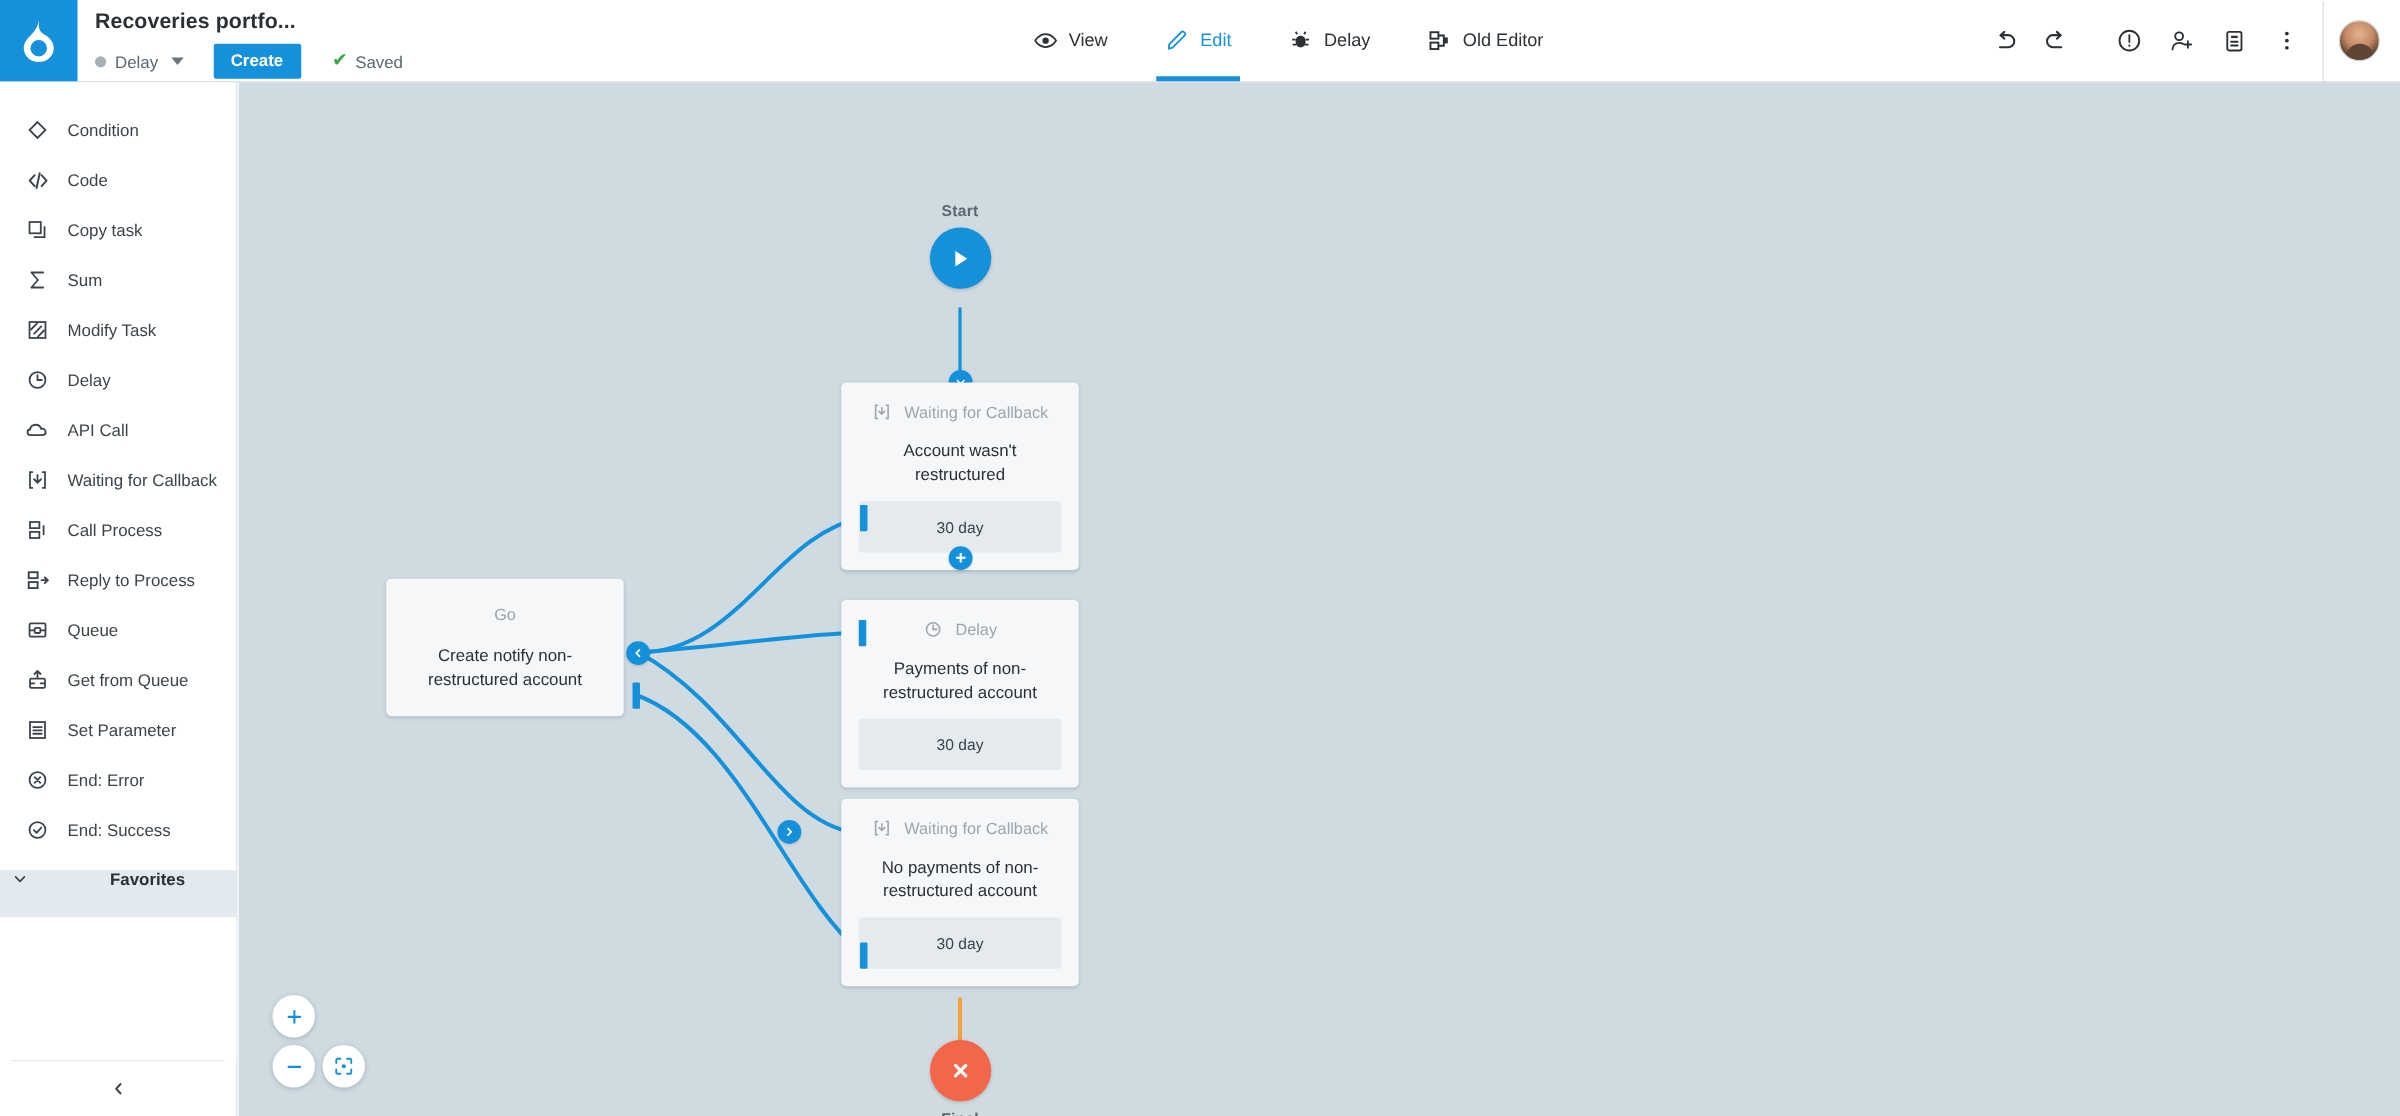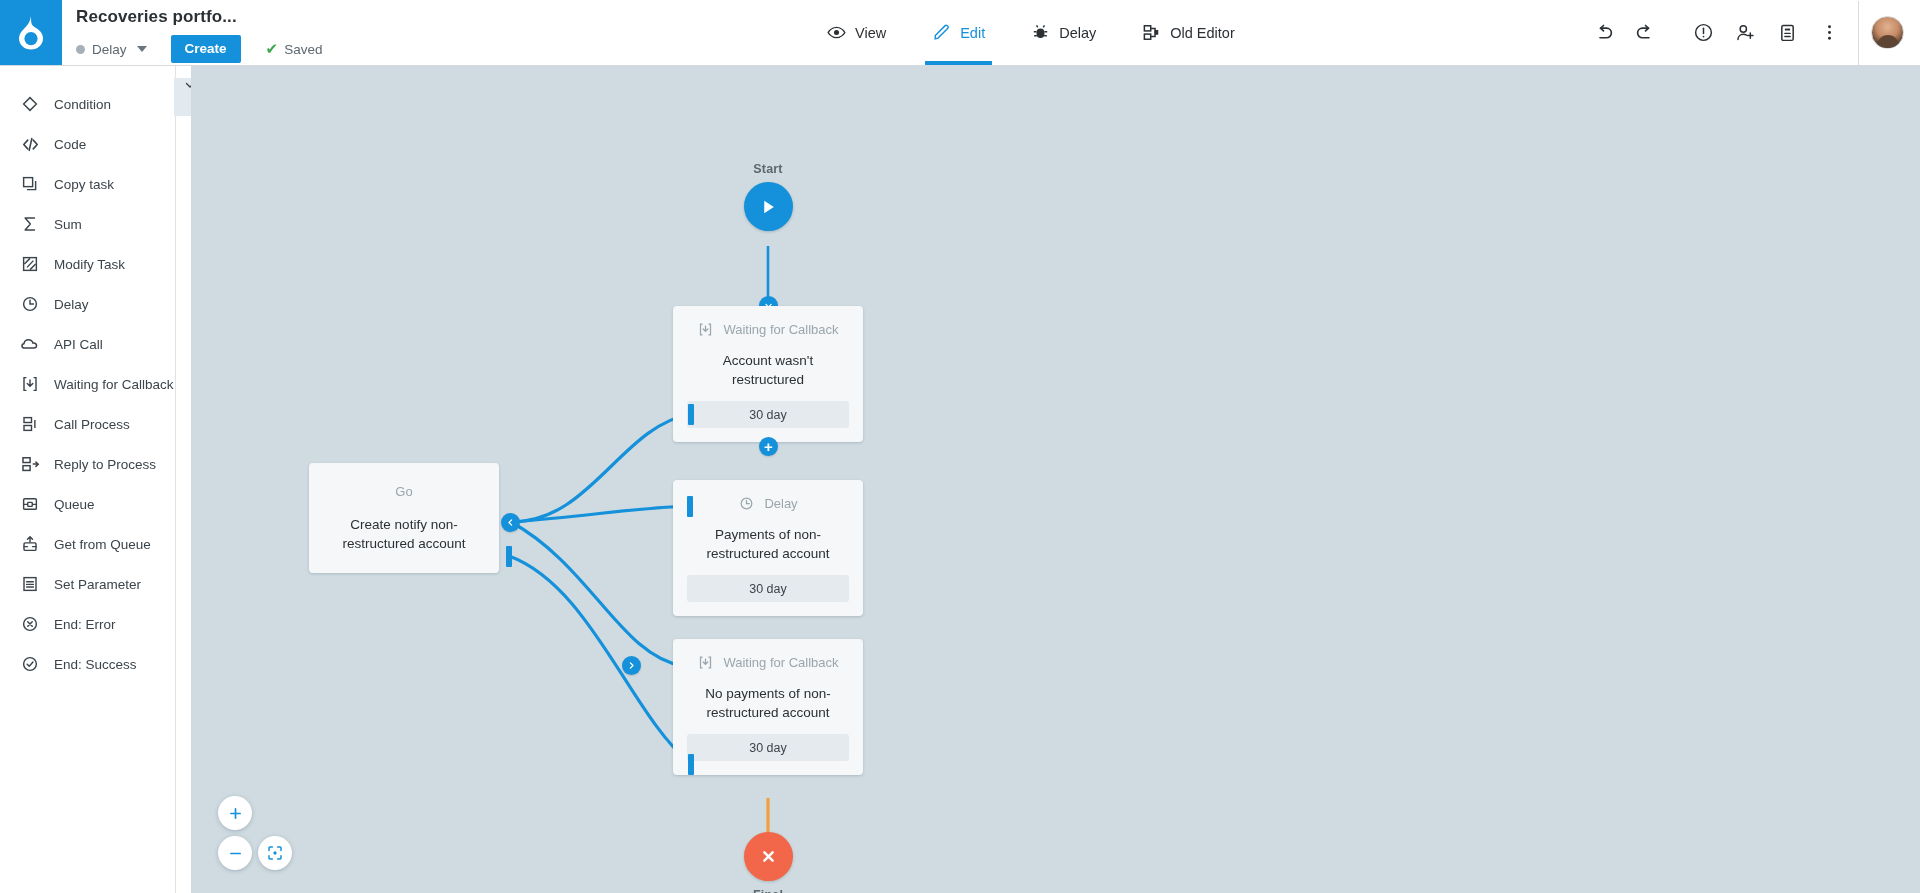--- a/index.html
+++ b/index.html
@@ -76,23 +76,23 @@
     background: radial-gradient(circle at 50% 32%, #e3b190 0%, #c58b66 42%, #6b4a38 70%, #33261f 100%);
     border: 1px solid #cfd4d8; overflow: hidden; position: relative;
   }
   .avatar::after {
     content:""; position:absolute; left:50%; top:58%; width:22px; height:18px;
     transform: translateX(-50%); border-radius: 11px 11px 0 0; background:#5d4433;
   }
 
   
   .sidebar {
-    position: absolute; left: 0; top: 66px; width: 176px; height: 827px;
+    position: absolute; left: 0; top: 66px; width: 190px; height: 827px;
     background: #ffffff; border-right: 1px solid #dfe3e6;
-    display: flex; flex-direction: row;
+    display: flex; flex-direction: column;
   }
   .palette { padding-top: 18px; flex: 0 0 auto; }
   .pal-item {
     display: flex; align-items: center; height: 40px; padding-left: 20px; gap: 14px;
     cursor: pointer;
   }
   .pal-ic { width: 20px; height: 20px; display: flex; align-items: center; justify-content: center; flex: 0 0 20px; }
   .pal-label { font-size: 13.5px; color: #3c444b; white-space: nowrap; }
 
   .fav-bar {
@@ -139,21 +139,21 @@
   .card-head {
     display: flex; align-items: flex-start; justify-content: center; gap: 9px;
     color: #9aa6ae; font-size: 13px; line-height: 23px; text-align: center;
   }
   .card-head .ch-ic { flex: 0 0 17px; margin-top: 3px; }
   .card-head .ch-txt { max-width: 118px; }
   .card-title {
     margin-top: 7px; font-size: 13.5px; color: #2b3035; text-align: center; line-height: 19px;
   }
   .card-chip {
-    margin-top: 12px; background: #e4eaed; border-radius: 3px; height: 27px;
+    margin-top: 12px; background: #e4eaed; border-radius: 3px; height: 41px;
     display: flex; align-items: center; justify-content: center;
     font-size: 12.5px; color: #3c444b;
   }
 
   
   .port-bar {
     position: absolute; width: 6px; height: 21px; background: #1491da; border-radius: 1px;
   }
   .port-circ {
     position: absolute; width: 19px; height: 19px; border-radius: 50%; background: #1491da;

